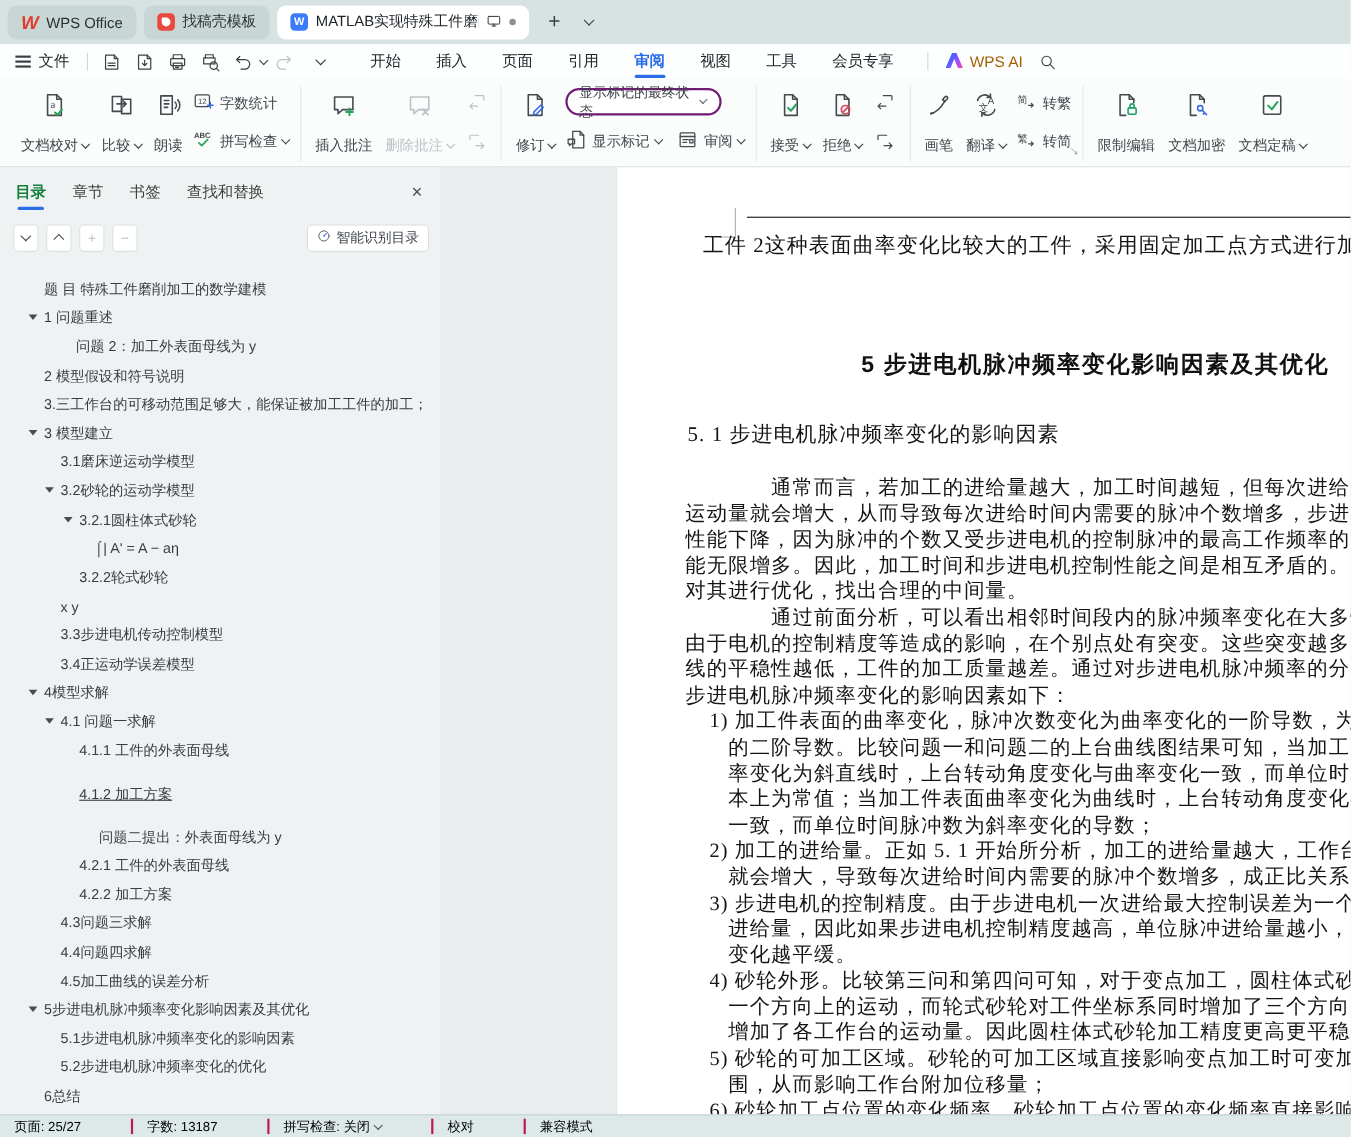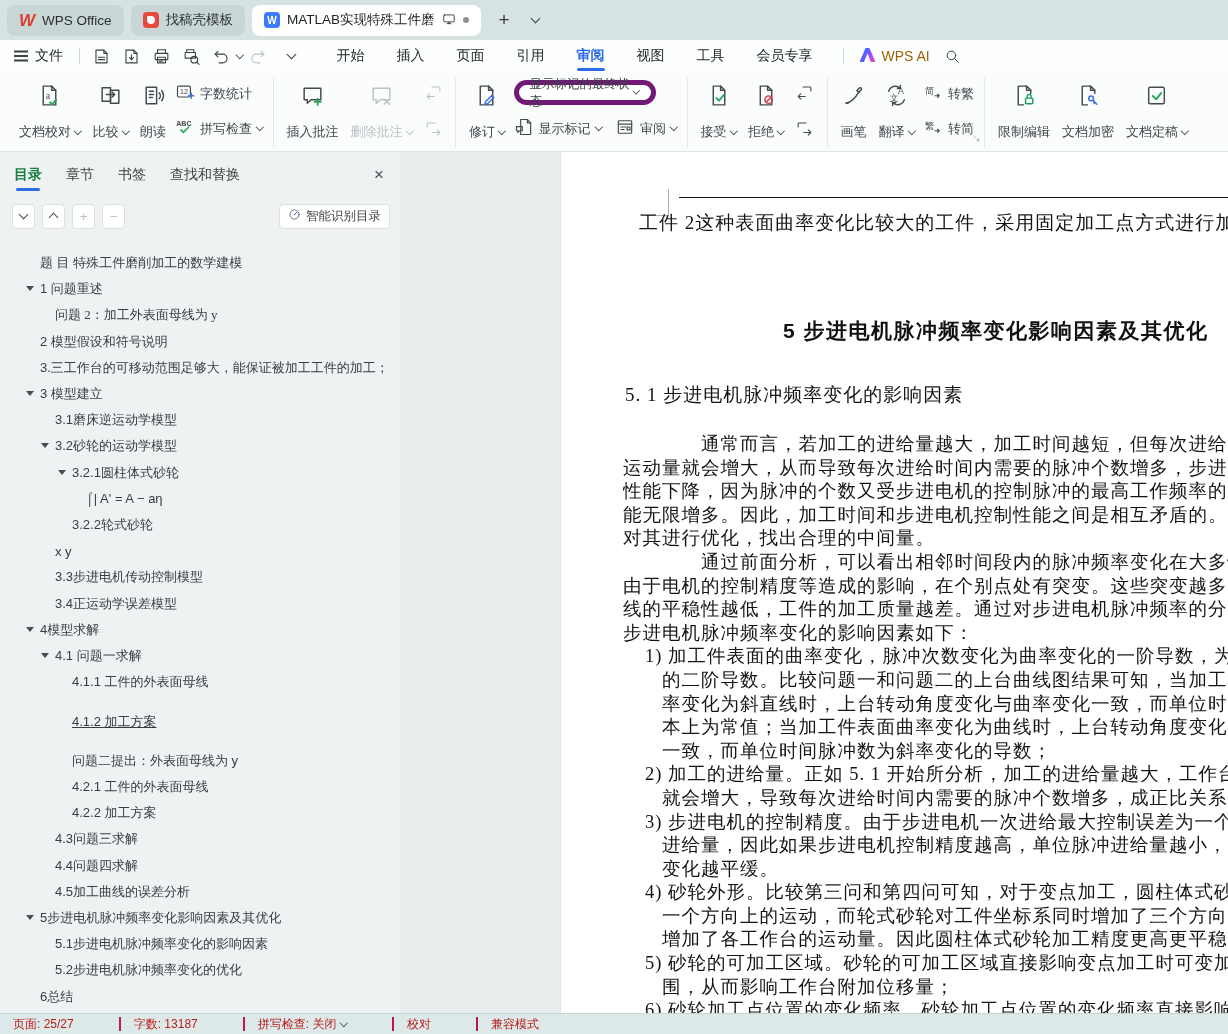--- a/index.html
+++ b/index.html
@@ -57,21 +57,21 @@
   .rgroup{display:flex;align-items:flex-start;gap:6px;padding:0 10px;position:relative;}
   .rgroup + .rgroup{border-left:1px solid #e4e8e9;}
   .bb{display:flex;flex-direction:column;align-items:center;justify-content:space-between;height:62px;padding:1px 3px;}
   .bb .ic{height:32px;display:flex;align-items:center;color:#454a4f;}
   .bb .ic svg{width:25px;height:25px;}
   .lab{font-size:13px;color:#41464b;white-space:nowrap;display:flex;align-items:center;gap:4px;}
   .stack{display:flex;flex-direction:column;justify-content:space-between;height:62px;padding:2px 0;}
   .sb{display:flex;align-items:center;gap:5px;font-size:13px;color:#41464b;height:27px;white-space:nowrap;}
   .sb svg{width:20px;height:20px;color:#454a4f;}
   .dis, .dis .lab, .dis .ic, .dis svg{color:#bcc1c5 !important;}
-  .cbx{width:142px;height:25px;border:5px solid #701a75;border-radius:13px;background:#fff;display:flex;align-items:center;
+  .cbx{width:142px;height:25px;border:2px solid #701a75;border-radius:13px;background:#fff;display:flex;align-items:center;
       justify-content:space-between;padding:0 11px;font-size:12.5px;color:#3c4146;box-sizing:border-box;}
   .navcol{display:flex;flex-direction:column;justify-content:space-between;height:60px;padding:2px 0;}
   .navbtn{width:24px;height:24px;display:flex;align-items:center;justify-content:center;color:#454a4f;}
   .navbtn svg{width:19px;height:19px;}
   .expand{position:absolute;right:3px;bottom:0px;color:#7a8085;}
   .expand svg{width:9px;height:9px;}
 
   
   .sidebar{position:absolute;top:152px;left:0;width:400px;bottom:20px;background:#eef2f2;border-right:1px solid #dfe4e5;
       overflow:hidden;}
@@ -105,21 +105,21 @@
   .subhead{position:absolute;left:64px;top:230px;font-size:19px;letter-spacing:1px;white-space:nowrap;}
   .docbody{position:absolute;left:62px;top:281px;right:0;font-size:18.5px;letter-spacing:1px;line-height:23.6px;}
   .dl{white-space:nowrap;overflow:hidden;}
   .dl.pf{padding-left:78px;}
   .dl.pl{padding-left:0;}
   .dl.lf{padding-left:22px;}
   .dl.lc{padding-left:39px;}
 
   
   .statusbar{position:absolute;left:0;right:0;bottom:0;height:20px;background:#dde8e8;border-top:1px solid #c8d4d4;
-      display:flex;align-items:center;font-size:12px;color:#b91c1c;z-index:5;}
+      display:flex;align-items:center;font-size:12px;color:#000000;z-index:5;}
   .sitem{display:flex;align-items:center;gap:5px;padding:0 13px;height:14px;white-space:nowrap;}
   .sitem + .sitem{border-left:2px solid #be185d;margin-left:32px;}
 </style>
 </head>
 <body>
 
 <div class="app">
 
   <div class="tabbar">
     <div class="wtab">
@@ -529,21 +529,21 @@
     </div>
     <div class="toc" id="toc">
         <div class="tocrow" style="top: 0px;">
           <span style="margin-left: 40px;">题 目 特殊工件磨削加工的数学建模</span>
         </div>
         <div class="tocrow" style="top: 26.2px;">
           <span class="tri" style="left: 26px;"></span>
           <span style="margin-left: 40px;">1 问题重述</span>
         </div>
         <div class="tocrow" style="top: 52.4px;">
-          <span style="margin-left: 55px; font-family: Liberation Serif, serif;">问题 2：加工外表面母线为 y</span>
+          <span style="margin-left: 69px;">问题 2：加工外表面母线为 y</span>
         </div>
         <div class="tocrow" style="top: 78.6px;">
           <span style="margin-left: 40px;">2 模型假设和符号说明</span>
         </div>
         <div class="tocrow" style="top: 104.8px;">
           <span style="margin-left: 40px;">3.三工作台的可移动范围足够大，能保证被加工工件的加工；</span>
         </div>
         <div class="tocrow" style="top: 131px;">
           <span class="tri" style="left: 26px;"></span>
           <span style="margin-left: 40px;">3 模型建立</span>
@@ -581,21 +581,21 @@
         <div class="tocrow" style="top: 393px;">
           <span class="tri" style="left: 41px;"></span>
           <span style="margin-left: 55px;">4.1 问题一求解</span>
         </div>
         <div class="tocrow" style="top: 419.2px;">
           <span style="margin-left: 72px;">4.1.1 工件的外表面母线</span>
         </div>
         <div class="tocrow" style="top: 459px; text-decoration: underline;">
           <span style="margin-left: 72px;">4.1.2 加工方案</span>
         </div>
-        <div class="tocrow" style="top: 497.8px;">
+        <div class="tocrow" style="top: 497.8px; padding-left: 18px;">
           <span style="margin-left: 72px;">问题二提出：外表面母线为 y</span>
         </div>
         <div class="tocrow" style="top: 524px;">
           <span style="margin-left: 72px;">4.2.1 工件的外表面母线</span>
         </div>
         <div class="tocrow" style="top: 550.2px;">
           <span style="margin-left: 72px;">4.2.2 加工方案</span>
         </div>
         <div class="tocrow" style="top: 576.4px;">
           <span style="margin-left: 55px;">4.3问题三求解</span>

